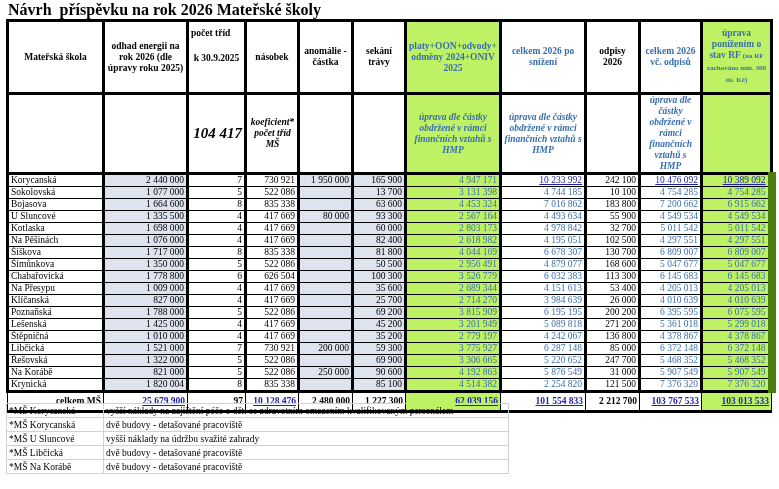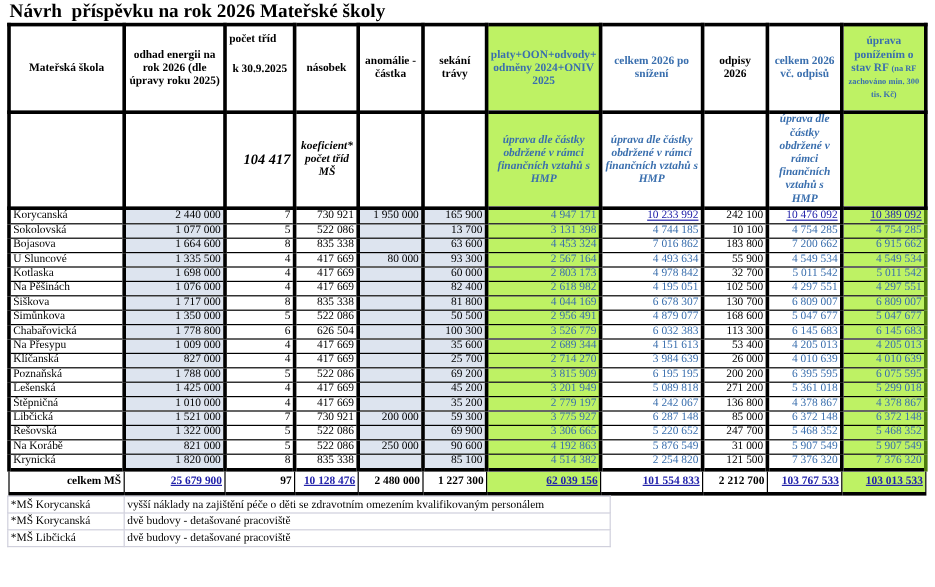--- a/index.html
+++ b/index.html
@@ -15,26 +15,26 @@
   table.main td { padding: 0 2px; font-size: 9.5px; line-height: 11px; overflow: hidden; white-space: nowrap; border: 1px solid #000; }
   .hdr td { height: 64px; font-weight: bold; text-align: center; white-space: normal !important; border: 3px solid #000 !important; font-size: 9px; line-height: 12px; }
   .sub td { height: 56px; border: 3px solid #000 !important; white-space: normal !important; font-style: italic; font-weight: bold; font-size: 7px; line-height: 10px; text-align: center; }
   .blue-text { color: #3a6fae; }
   .pink { background: #bef264; }
   .lblue { background: #dde4ef; }
   td.num { text-align: right; }
   .row td { height: 10.3px; }
   .row td.name { text-align: left; border-left: 3px solid #000; border-right: 3px solid #000; }
   .row td.thickr { border-right: 3px solid #000; }
-  .row td.last { border-right: 3px solid #4d7c0f; margin-top: 44px; }
+  .row td.last { border-right: 8px solid #4d7c0f; margin-top: 44px; }
   .link { color: #2222aa; text-decoration: underline; }
   .total td { height: 17px; font-weight: bold; border-top: 3px solid #000 !important; border-bottom: 3px solid #000 !important; border-left: 3px solid #000; border-right: 3px solid #000; }
   .total td.name { text-align: right; }
   .sm { font-size: 7px; }
-  .notes { position: absolute; left: 6px; top: 413px; border-collapse: collapse; }
+  .notes { position: absolute; left: 6px; top: 403px; border-collapse: collapse; }
   .notes td { font-size: 9.5px; height: 13px; padding: 0 2px; border: 1px solid #d0d0dc; white-space: nowrap; }
   .notes td.k { width: 92px; }
   .notes td.v { width: 400px; }
   .koef { font-size: 7px; text-align: right; padding-left: 3px !important; }
 </style>
 </head>
 <body>
 
 <div class="grid-bg"></div>
 
@@ -71,21 +71,21 @@
       <td>odpisy 2026</td>
       <td class="blue-text">celkem 2026 vč. odpisů</td>
       <td class="pink blue-text">
         <span>úprava ponížením o stav RF</span>
         <span class="sm">(na RF zachováno min. 300 tis. Kč)</span>
       </td>
     </tr>
     <tr class="sub">
       <td></td>
       <td></td>
-      <td style="font-size:12px;text-align:right;">104 417</td>
+      <td style="font-size:15px;text-align:right;">104 417</td>
       <td class="koef">koeficient* počet tříd MŠ</td>
       <td></td>
       <td></td>
       <td class="pink blue-text">úprava dle částky obdržené v rámci finančních vztahů s HMP</td>
       <td class="blue-text">úprava dle částky obdržené v rámci finančních vztahů s HMP</td>
       <td></td>
       <td class="blue-text">úprava dle částky obdržené v rámci finančních vztahů s HMP</td>
       <td class="pink"></td>
     </tr>
   <tr class="row">
@@ -304,21 +304,21 @@
         <td class="num lblue thickr"><span>250 000</span></td>
         <td class="num lblue thickr"><span>90 600</span></td>
         <td class="num pink blue-text thickr"><span>4 192 863</span></td>
         <td class="num blue-text thickr"><span>5 876 549</span></td>
         <td class="num thickr"><span>31 000</span></td>
         <td class="num blue-text thickr"><span>5 907 549</span></td>
         <td class="num pink blue-text last"><span>5 907 549</span></td>
       </tr>
       <tr class="row">
         <td class="name"><span>Krynická</span></td>
-        <td class="num lblue thickr"><span>1 820 000</span></td>
+        <td class="num lblue thickr"><span>1 820 004</span></td>
         <td class="num thickr"><span>8</span></td>
         <td class="num thickr"><span>835 338</span></td>
         <td class="num lblue thickr"><span></span></td>
         <td class="num lblue thickr"><span>85 100</span></td>
         <td class="num pink blue-text thickr"><span>4 514 382</span></td>
         <td class="num blue-text thickr"><span>2 254 820</span></td>
         <td class="num thickr"><span>121 500</span></td>
         <td class="num blue-text thickr"><span>7 376 320</span></td>
         <td class="num pink blue-text last"><span>7 376 320</span></td>
       </tr>
@@ -342,17 +342,25 @@
   <tbody id="notes-body">
       <tr>
         <td class="k">*MŠ Korycanská</td>
         <td class="v">vyšší náklady na zajištění péče o děti se zdravotním omezením kvalifikovaným personálem</td>
       </tr>
       <tr>
         <td class="k">*MŠ Korycanská</td>
         <td class="v">dvě budovy - detašované pracoviště</td>
       </tr>
       <tr>
+        <td class="k">*MŠ U Sluncové</td>
+        <td class="v">vyšší náklady na údržbu svažité zahrady</td>
+      </tr>
+      <tr>
         <td class="k">*MŠ Libčická</td>
         <td class="v">dvě budovy - detašované pracoviště</td>
       </tr>
+      <tr>
+        <td class="k">*MŠ Na Korábě</td>
+        <td class="v">dvě budovy - detašované pracoviště</td>
+      </tr>
     </tbody>
 </table>
 
 </body></html>

